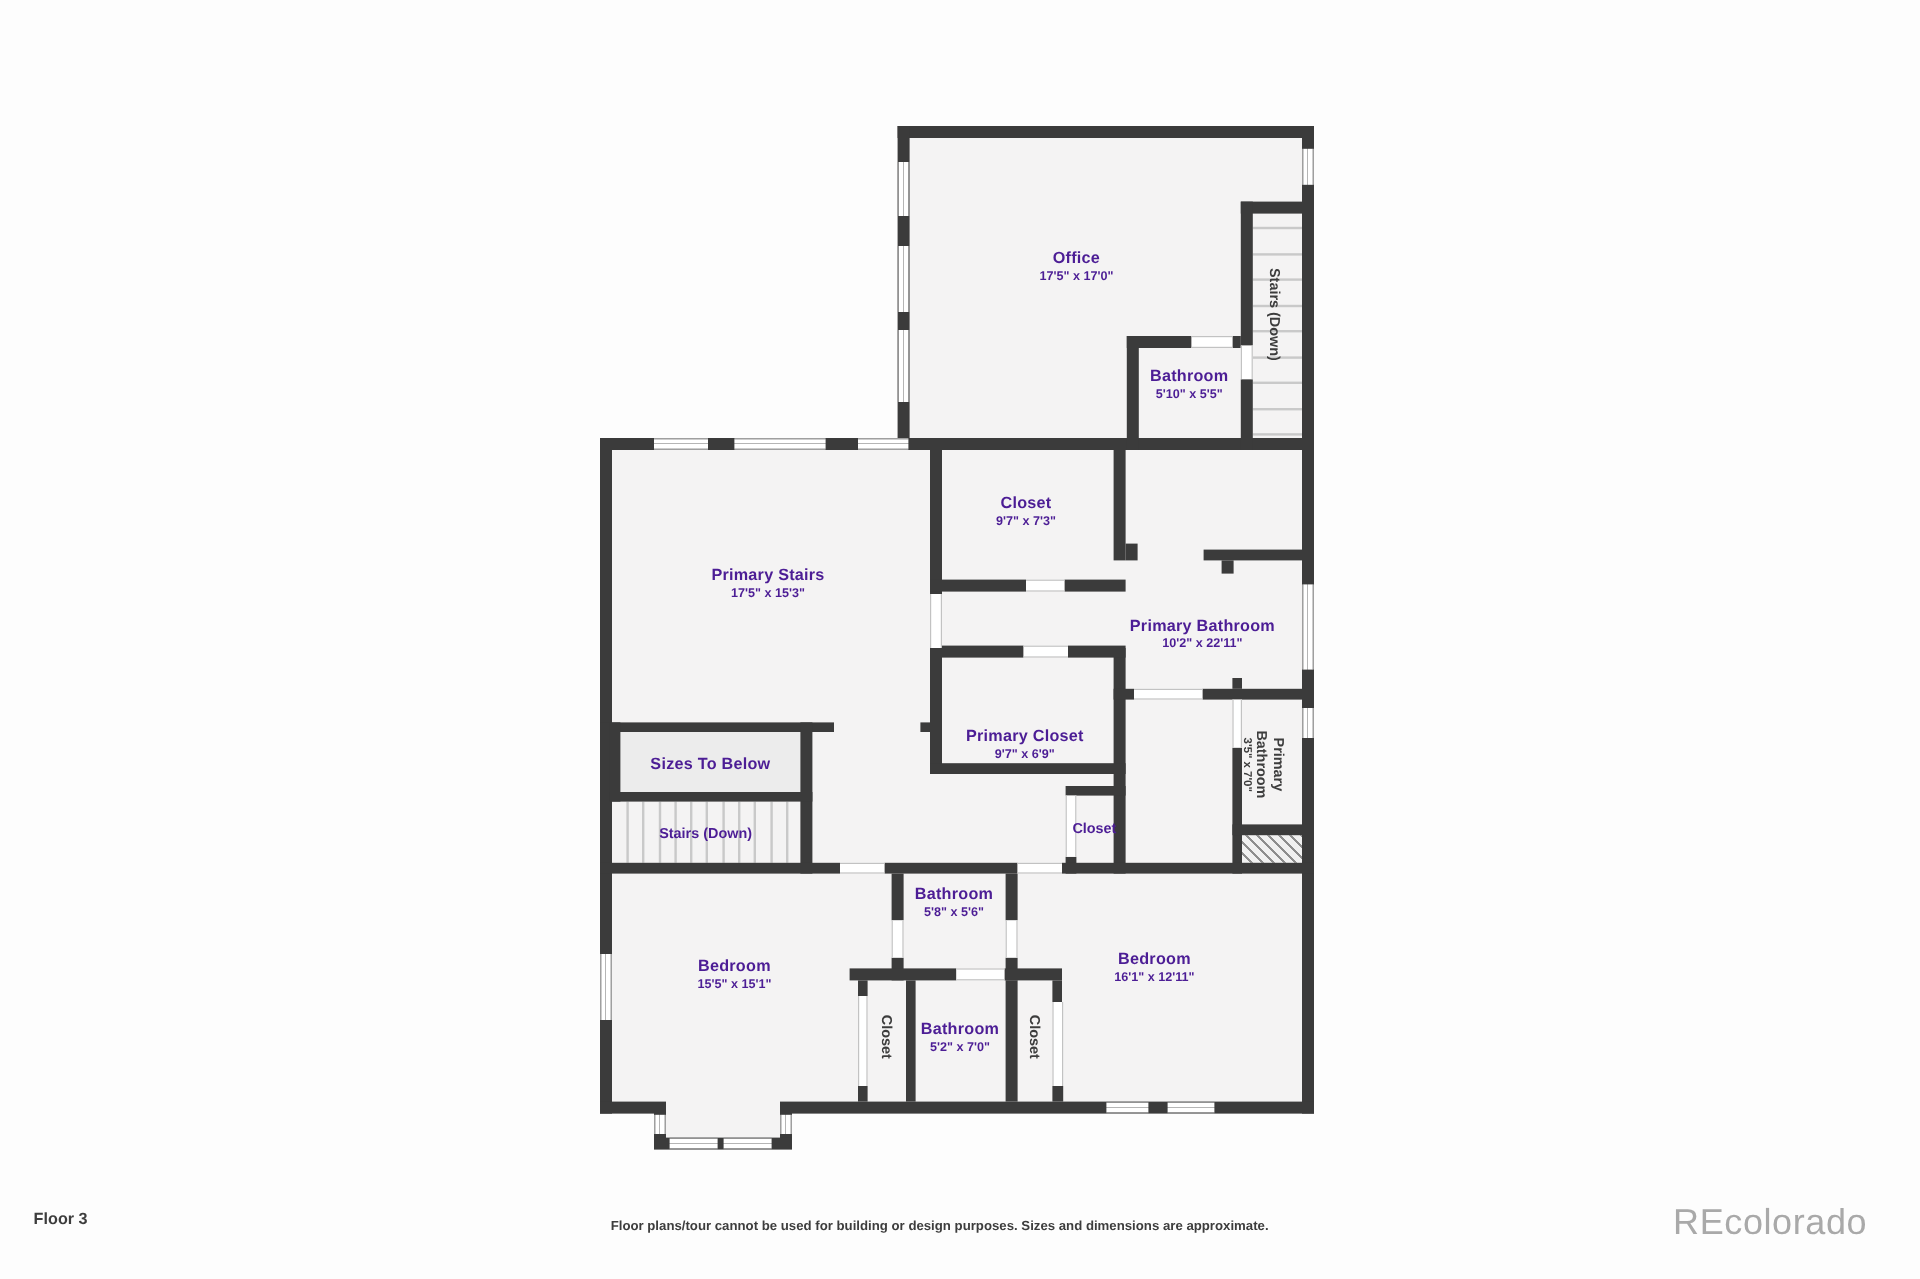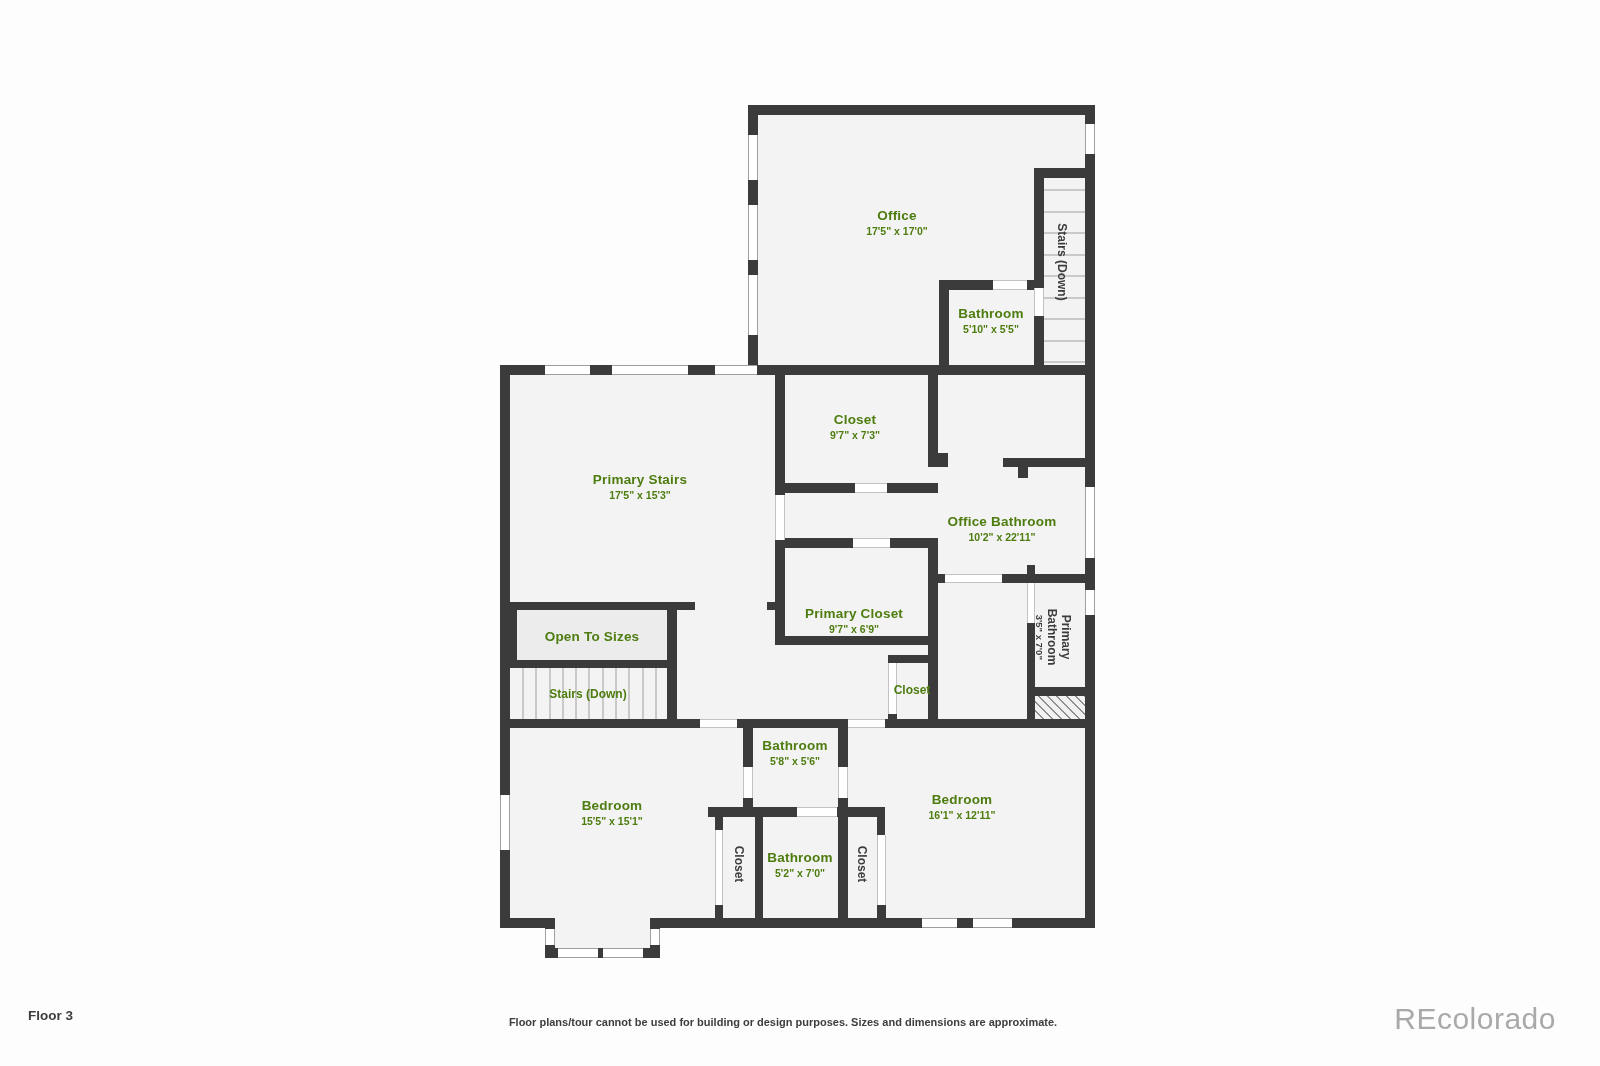--- a/index.html
+++ b/index.html
@@ -12,21 +12,21 @@
         background:linear-gradient(to bottom,#fff 44%,#b5b5b5 44%,#b5b5b5 54%,#fff 54%);}
   .ww.v{border-left:1.5px solid #9f9f9f;border-right:1.5px solid #9f9f9f;box-sizing:border-box;
         background:linear-gradient(to right,#fff 44%,#b5b5b5 44%,#b5b5b5 54%,#fff 54%);}
   .dd{position:absolute;background:#fff;box-sizing:border-box;}
   .dd.h{border-top:1px solid #c2c2c2;border-bottom:1px solid #c2c2c2;}
   .dd.v{border-left:1px solid #c2c2c2;border-right:1px solid #c2c2c2;}
   .tread-h{position:absolute;background:#c9c9c9;height:2px;}
   .tread-v{position:absolute;background:#c9c9c9;width:2px;}
   .otb{position:absolute;background:#ececec;}
   .hatch{position:absolute;background:repeating-linear-gradient(45deg,#f1f1f1 0 5px,#8e8e8e 5px 6.5px);}
-  .lbl{position:absolute;transform:translate(-50%,-50%);text-align:center;white-space:nowrap;color:#4d7c0f;}
+  .lbl{position:absolute;transform:translate(-50%,-50%);text-align:center;white-space:nowrap;color:#4c1d95;}
   .lbl-v{position:absolute;transform:translate(-50%,-50%);writing-mode:vertical-rl;text-align:center;
          white-space:nowrap;color:#3d3d3d;}
   .rn{font-size:13.5px;font-weight:bold;letter-spacing:.2px;}
   .rn-s{font-size:12px;font-weight:bold;}
   .rd{font-size:10.5px;font-weight:600;margin-top:2px;}
   .rd-s{font-size:9.5px;font-weight:600;}
   .footer-floor{position:absolute;left:28px;top:1008px;font-size:13.5px;font-weight:bold;color:#3d3d3d;}
   .footer-disc{position:absolute;left:783px;top:1016px;transform:translateX(-50%);
                font-size:11px;font-weight:bold;color:#3d3d3d;white-space:nowrap;}
   .watermark{position:absolute;right:44px;top:1002px;font-size:30px;font-weight:400;
@@ -165,33 +165,33 @@
   </div>
   <div class="lbl" style="left:855px;top:426px">
     <div class="rn">Closet</div>
     <div class="rd">9'7" x 7'3"</div>
   </div>
   <div class="lbl" style="left:640px;top:486px">
     <div class="rn">Primary Stairs</div>
     <div class="rd">17'5" x 15'3"</div>
   </div>
   <div class="lbl" style="left:1002px;top:528px">
-    <div class="rn">Office Bathroom</div>
+    <div class="rn">Primary Bathroom</div>
     <div class="rd">10'2" x 22'11"</div>
   </div>
   <div class="lbl" style="left:854px;top:620px">
     <div class="rn">Primary Closet</div>
     <div class="rd">9'7" x 6'9"</div>
   </div>
   <div class="lbl-v" style="left:1053px;top:637px">
     <div class="rn-s"><span>Primary</span><br><span>Bathroom</span></div>
     <div class="rd-s">3'5" x 7'0"</div>
   </div>
   <div class="lbl" style="left:592px;top:636px">
-    <div class="rn">Open To Sizes</div>
+    <div class="rn">Sizes To Below</div>
   </div>
   <div class="lbl" style="left:588px;top:694px">
     <div class="rn-s">Stairs (Down)</div>
   </div>
   <div class="lbl" style="left:912px;top:690px">
     <div class="rn-s">Closet</div>
   </div>
   <div class="lbl" style="left:795px;top:752px">
     <div class="rn">Bathroom</div>
     <div class="rd">5'8" x 5'6"</div>

